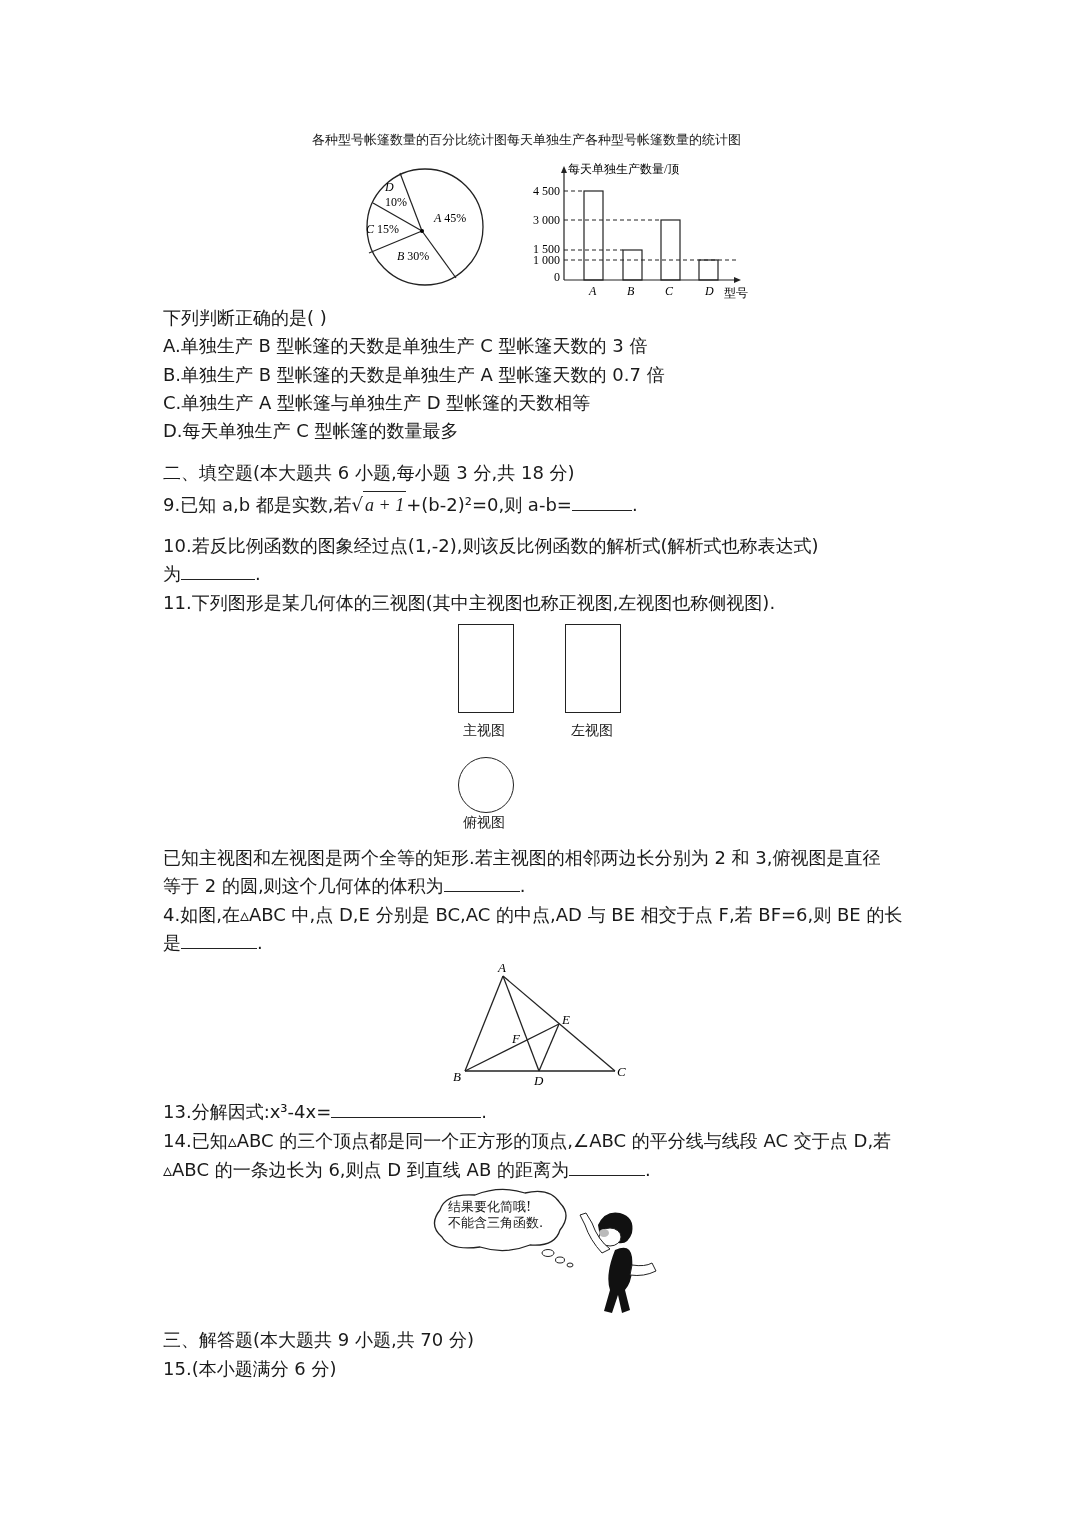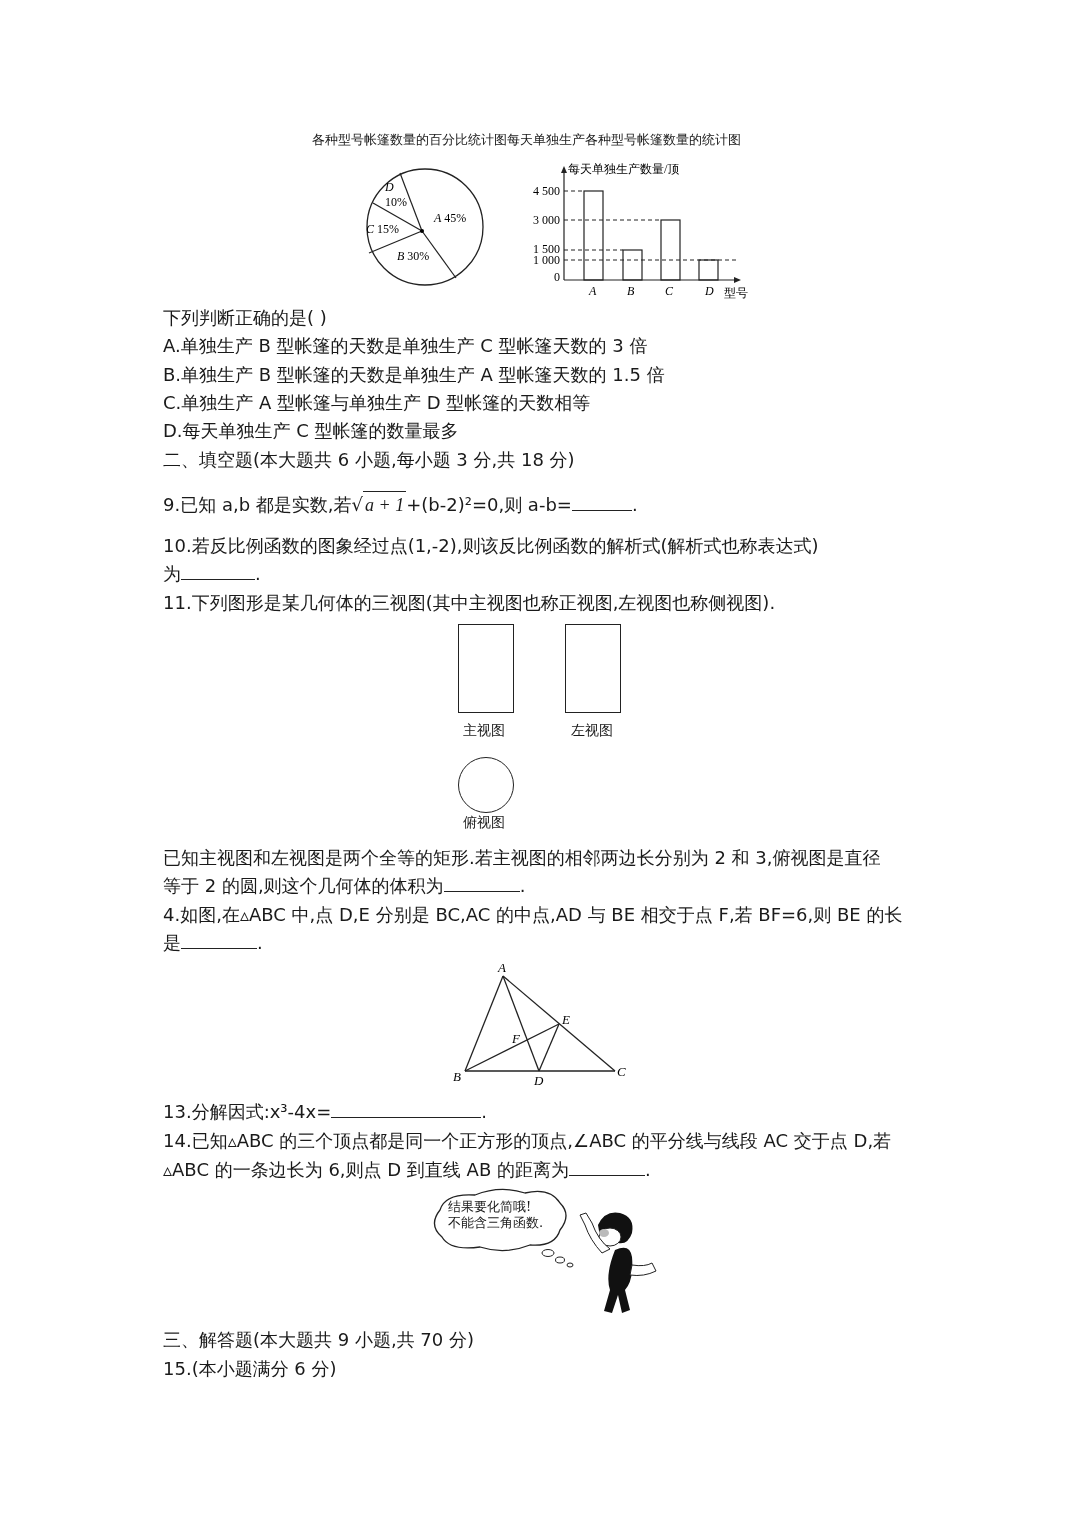--- a/index.html
+++ b/index.html
@@ -57,24 +57,24 @@
   <rect x="189" y="105" width="19" height="20" fill="none" stroke="#222" stroke-width="1.2"></rect>
   <text x="79" y="140" font-size="12" font-style="italic">A</text>
   <text x="117" y="140" font-size="12" font-style="italic">B</text>
   <text x="155" y="140" font-size="12" font-style="italic">C</text>
   <text x="195" y="140" font-size="12" font-style="italic">D</text>
   <text x="214" y="142" font-size="12">型号</text>
 </svg>
 
 <div class="line" style="top:305px;">下列判断正确的是(        )</div>
 <div class="line" style="top:333px;">A.单独生产 B 型帐篷的天数是单独生产 C 型帐篷天数的 3 倍</div>
-<div class="line" style="top:362px;">B.单独生产 B 型帐篷的天数是单独生产 A 型帐篷天数的 1.5 倍</div>
+<div class="line" style="top:362px;">B.单独生产 B 型帐篷的天数是单独生产 A 型帐篷天数的 0.7 倍</div>
 <div class="line" style="top:390px;">C.单独生产 A 型帐篷与单独生产 D 型帐篷的天数相等</div>
 <div class="line" style="top:418px;">D.每天单独生产 C 型帐篷的数量最多</div>
-<div class="line" style="top:447px;">二、填空题(本大题共 6 小题,每小题 3 分,共 18 分)</div>
+<div class="line" style="top:460px;">二、填空题(本大题共 6 小题,每小题 3 分,共 18 分)</div>
 
 <div class="line" style="top:491px;">
   <span>9.已知 a,b 都是实数,若</span><span>√</span><span class="sqrt">a + 1</span><span>+(b-2)²=0,则 a-b=</span><span class="blank" style="width:60px;"></span><span>.</span>
 </div>
 
 <div class="line" style="top:533px;">10.若反比例函数的图象经过点(1,-2),则该反比例函数的解析式(解析式也称表达式)</div>
 <div class="line" style="top:561px;">
   <span>为</span><span class="blank" style="width:74px;"></span><span>.</span>
 </div>
 

